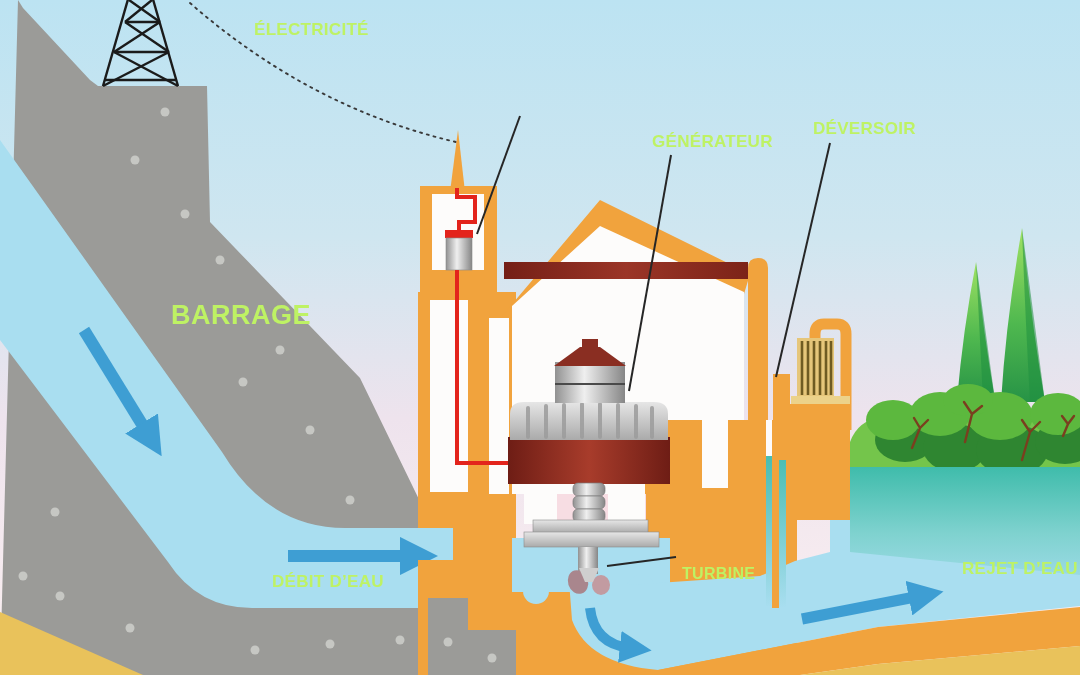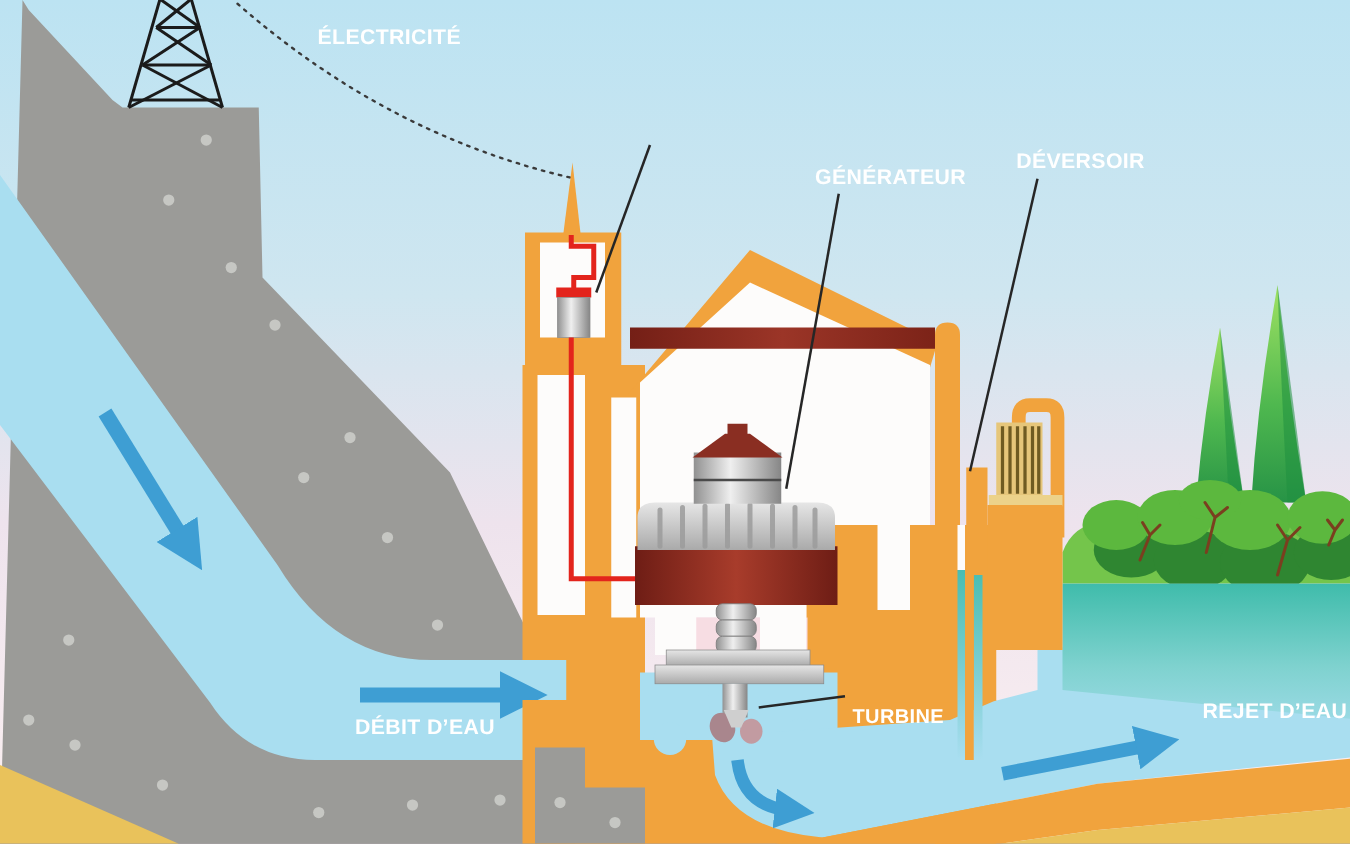--- a/index.html
+++ b/index.html
@@ -2,21 +2,21 @@
 <html><head>
 <meta charset="utf-8">
 <style>
   html,body{margin:0;padding:0;background:#444;}
   #stage{
     position:relative;width:1080px;height:675px;overflow:hidden;
     font-family:"Liberation Sans","DejaVu Sans",sans-serif;
   }
   #scene{position:absolute;left:0;top:0;}
   .lbl{
-    position:absolute;color:#ffffff;font-weight:700;font-size:17px;
+    position:absolute;color:#bef264;font-weight:700;font-size:17px;
     letter-spacing:.3px;white-space:nowrap;user-select:none;
   }
   .lbl.big{font-size:27px;letter-spacing:.5px;}
   .lbl.sm{font-size:16px;margin-top:20px;}
 </style>
 </head>
 <body>
 
 <div id="stage">
 
@@ -245,16 +245,17 @@
     <line x1="520" y1="116" x2="477" y2="234"></line>
     <line x1="671" y1="155" x2="629" y2="391"></line>
     <line x1="830" y1="143" x2="776" y2="377"></line>
     <line x1="676" y1="557" x2="607" y2="566"></line>
   </g>
 </svg>
 
 <div class="lbl" style="left:254px;top:20px;">ÉLECTRICITÉ</div>
 <div class="lbl" style="left:614px;top:132px;margin-left:38px;">GÉNÉRATEUR</div>
 <div class="lbl" style="left:813px;top:119px;">DÉVERSOIR</div>
-<div class="lbl" style="left:284px;top:572px;">DÉBIT D’EAU</div>
+<div class="lbl big" style="left:171px;top:300px;">BARRAGE</div>
+<div class="lbl" style="left:272px;top:572px;">DÉBIT D’EAU</div>
 <div class="lbl sm" style="left:682px;top:545px;">TURBINE</div>
 <div class="lbl" style="left:962px;top:559px;">REJET D’EAU</div>
 
 </div>
 </body></html>

